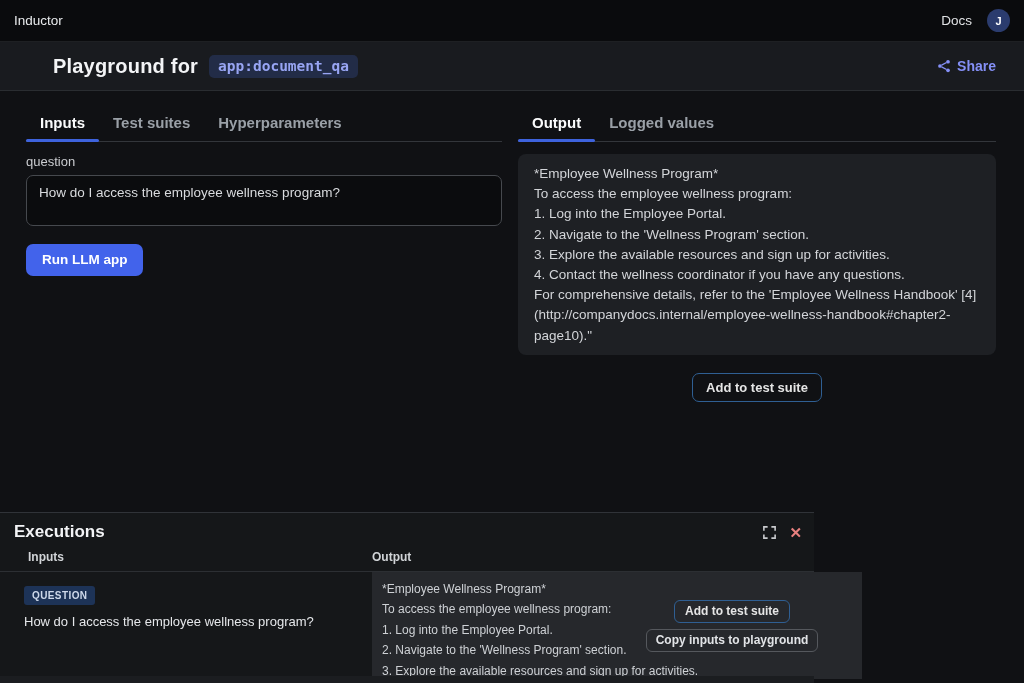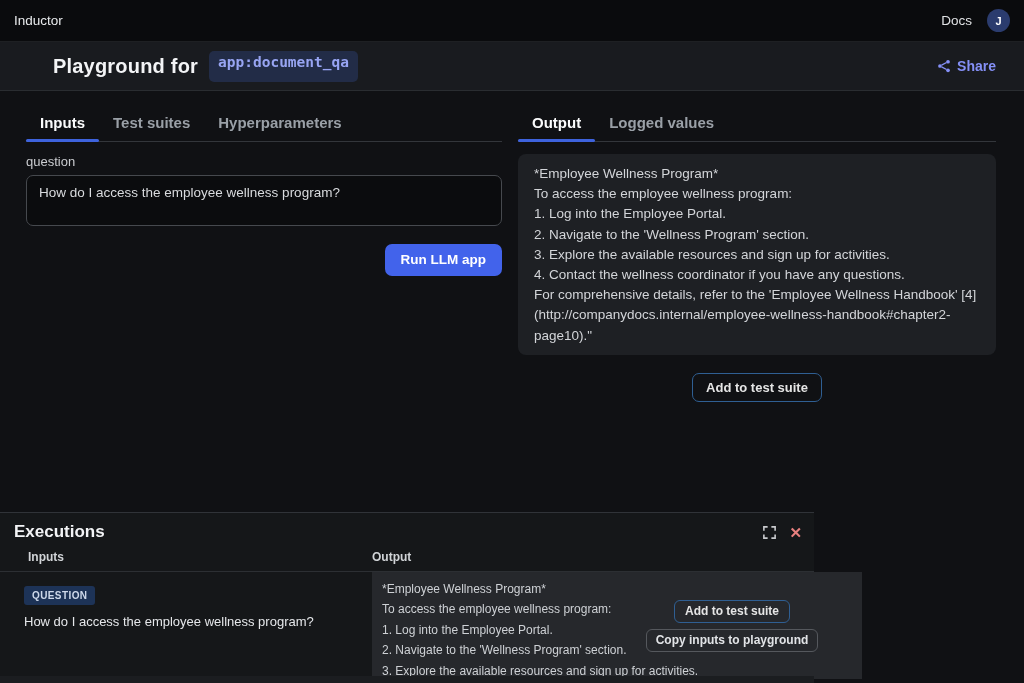--- a/index.html
+++ b/index.html
@@ -27,21 +27,21 @@
 
   
   .pg-header {
     height:49px; background:#191b1f; border-bottom:1px solid #2a2d31;
     display:flex; align-items:center; padding:0 28px 0 53px;
   }
   .pg-title { color:#f3f4f6; font-size:20px; font-weight:700; letter-spacing:.2px; }
   .app-badge {
     margin-left:11px; font-family:"DejaVu Sans Mono", monospace;
     font-size:14.5px; font-weight:700; color:#98a5f3; background:#222c47;
-    padding:3px 9px 12px; border-radius:5px;
+    padding:3px 9px 4px; border-radius:5px;
   }
   .share-btn {
     margin-left:auto; display:flex; align-items:center; gap:6px;
     color:#8590f7; font-size:14px; font-weight:600; cursor:pointer;
     background:none; border:none;
   }
 
   
   .main { display:flex; gap:16px; padding:14px 28px 0 26px; }
   .col-left  { width:476px; }
@@ -58,21 +58,21 @@
     height:3px; background:#3e63dd; border-radius:2px;
   }
 
   .q-label { color:#caccd0; font-size:13px; margin:12px 0 6px; }
   .q-input {
     width:100%; height:51px; background:#0b0c0e;
     border:1px solid #46494e; border-radius:7px;
     color:#d9dbde; font-size:13.5px; padding:9px 12px;
     font-family:"Liberation Sans", sans-serif; resize:none; outline:none;
   }
-  .run-row { display:flex; justify-content:flex-end; margin-top:14px; }
+  .run-row { display:flex; justify-content:flex-start; margin-top:14px; }
   .run-btn {
     background:#4263eb; color:#fff; font-size:13.5px; font-weight:600;
     border:none; border-radius:7px; padding:8px 16px 9px; cursor:pointer;
   }
 
   .output-box {
     margin-top:12px; background:#1e2024; border-radius:8px; padding:10px 16px 9px;
   }
   .output-line { color:#d3d5d9; font-size:13.5px; line-height:20.2px; }
 

